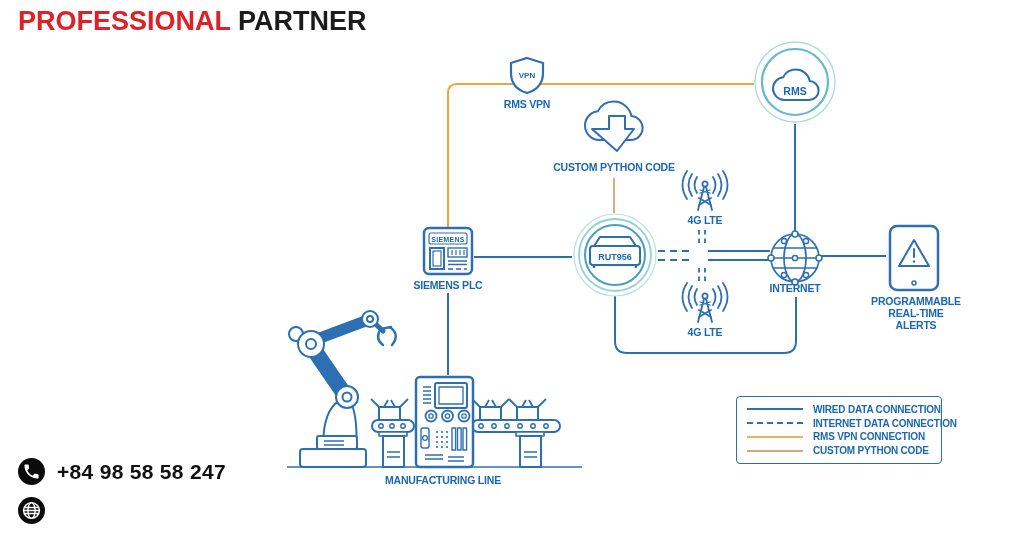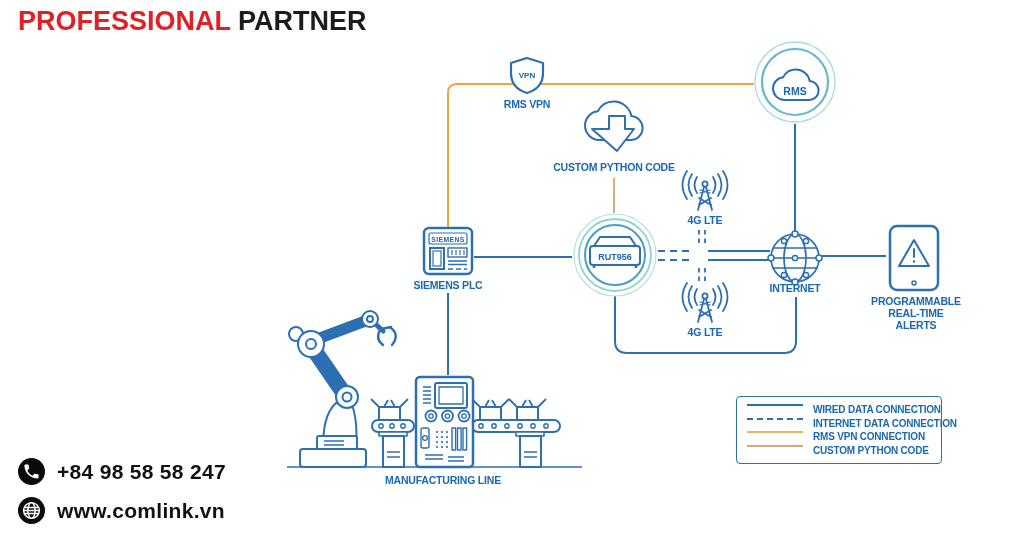--- a/index.html
+++ b/index.html
@@ -10,21 +10,21 @@
   .header .red{color:#df2127;}
   .header .blk{color:#1c1c1c;margin-left:7px;}
   
   .diagram{position:absolute;left:0;top:0;width:1024px;height:538px;}
   svg text{font-family:"Liberation Sans",sans-serif;font-weight:bold;fill:#1a67b3;}
   .lbl{font-size:10.5px;letter-spacing:-0.2px;}
   .lbl-sm{font-size:8px;}
   
   .legend{position:absolute;left:736px;top:396px;width:206px;height:68px;border:1.5px solid #2d6fb3;
           border-radius:4px;display:flex;flex-direction:column;justify-content:space-evenly;padding:4px 10px;box-sizing:border-box;background:#fff;}
-  .legend-row{display:flex;align-items:flex-start;gap:10px;}
+  .legend-row{display:flex;align-items:center;gap:10px;}
   .legend-line{width:56px;height:0;border-top:2px solid #2d6fb3;flex:0 0 auto;}
   .legend-line.dashed{border-top-style:dashed;}
   .legend-line.orange{border-top-color:#f0b25c;}
   .legend-line.tan{border-top-color:#d4a878;}
   .legend-label{font-size:10px;font-weight:bold;color:#1a67b3;letter-spacing:-0.2px;white-space:nowrap;}
   
   .contact{position:absolute;left:18px;top:458px;display:flex;flex-direction:column;gap:12px;}
   .contact-row{display:flex;align-items:center;gap:12px;}
   .contact-icon{width:27px;height:27px;flex:0 0 auto;}
   .contact-text{font-size:21px;font-weight:800;color:#111;letter-spacing:0.3px;white-space:nowrap;}
@@ -277,17 +277,16 @@
     </div>
     <div class="contact-row">
       <svg class="contact-icon" viewBox="0 0 24 24">
         <circle cx="12" cy="12" r="12" fill="#0b0b0b"></circle>
         <g stroke="#ffffff" stroke-width="1.3" fill="none">
           <circle cx="12" cy="12" r="7"></circle>
           <ellipse cx="12" cy="12" rx="3.2" ry="7"></ellipse>
           <path d="M5.7 9.4 H18.3 M5 12 H19 M5.7 14.6 H18.3"></path>
         </g>
       </svg>
-      <span class="contact-text">www.comlink.vn</span>
     </div>
   </div>
 
 </div>
 
 </body></html>

